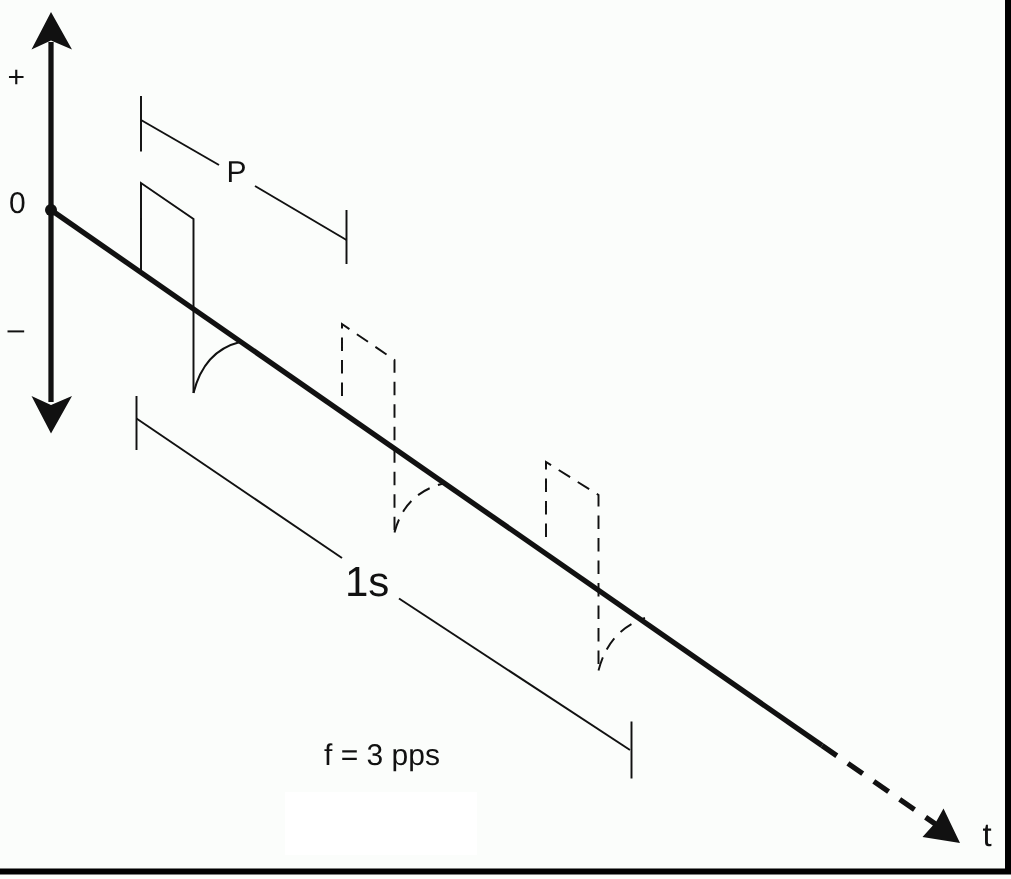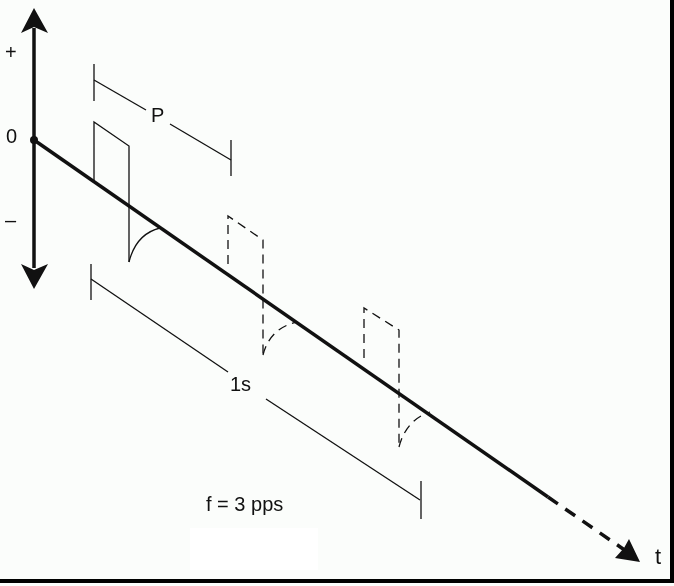--- a/index.html
+++ b/index.html
@@ -58,17 +58,17 @@
     <line x1="266" y1="399" x2="420" y2="500"></line>
     <line x1="421" y1="481" x2="421" y2="519"></line>
   </g>
 </svg>
 
 <span class="lbl" style="left:5px; top:42px; font-size:20px;">+</span>
 <span class="lbl" style="left:6px; top:126px; font-size:20px;">0</span>
 <span class="lbl" style="left:5px; top:210px; font-size:20px;">–</span>
 <span class="lbl" style="left:655px; top:546px; font-size:22px;">t</span>
 <span class="lbl" style="left:151px; top:105px; font-size:20px;">P</span>
-<span class="lbl" style="left:230px; top:374px; font-size:20px;">1s</span>
-<span class="lbl" style="left:206px; top:494px; font-size:20px;">f = 3 pps</span>
+<span class="lbl" style="left:230px; top:374px; font-size:28px;">1s</span>
+<span class="lbl" style="left:216px; top:494px; font-size:20px;">f = 3 pps</span>
 
 <div class="frame-right"></div>
 <div class="frame-bottom"></div>
 
 </body></html>

